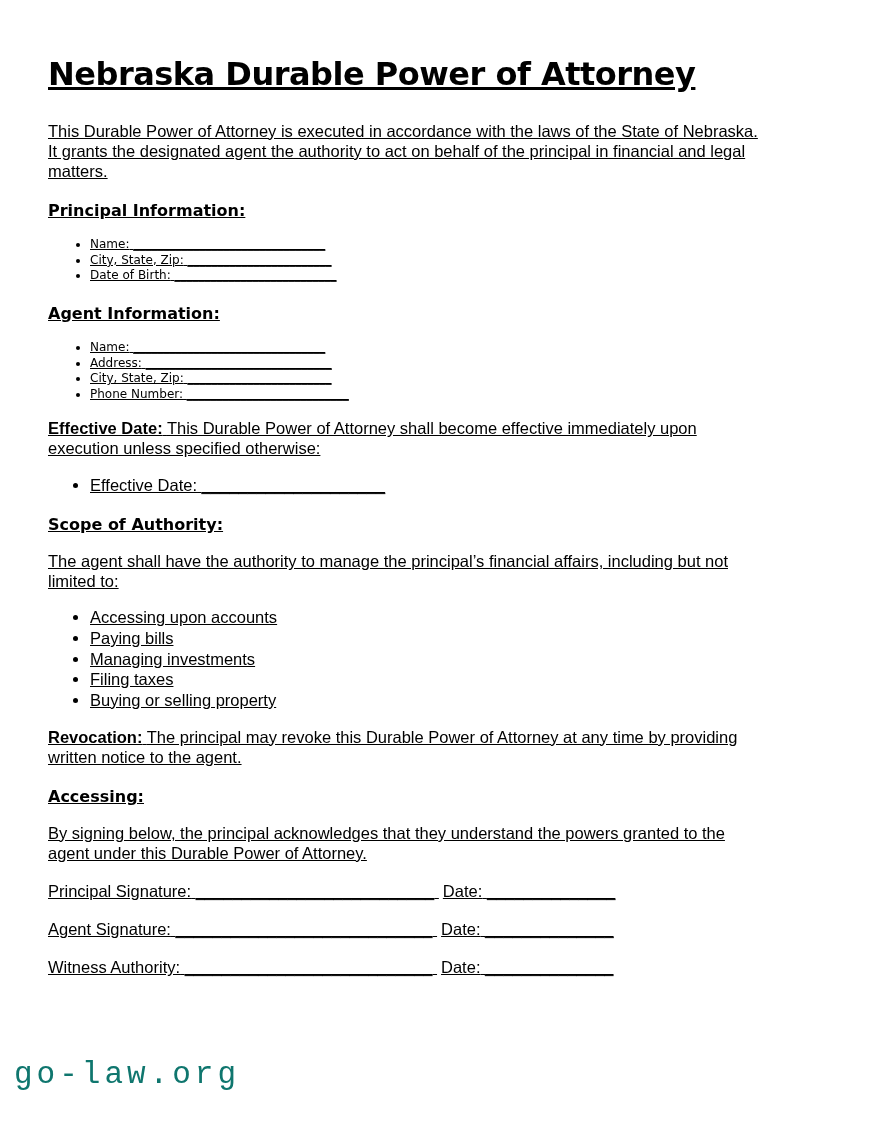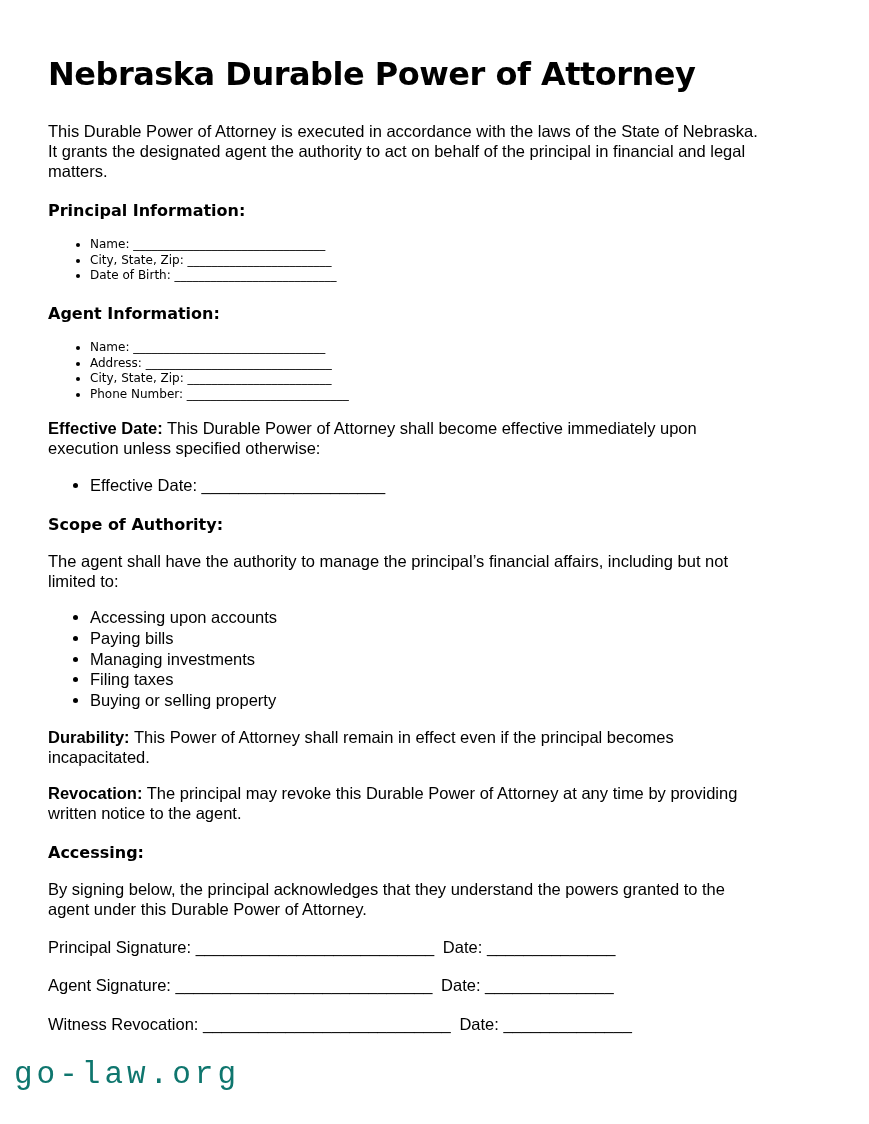--- a/index.html
+++ b/index.html
@@ -8,20 +8,21 @@
     position: relative;
     width: 869px;
     height: 1124px;
     overflow: hidden;
     background: #ffffff;
     color: #000000;
     padding: 56px 48px 0 48px;
     font-family: "Liberation Sans", sans-serif;
     font-size: 16.5px;
     line-height: 1.22;
+    text-decoration: underline;
   }
   h1.doc-title {
     font-family: "DejaVu Sans", sans-serif;
     font-size: 32px;
     line-height: 1.15;
     letter-spacing: -0.5px;
     margin: 0 0 28px 0;
     font-weight: bold;
   }
   p.body {
@@ -121,24 +122,20 @@
   <h2 class="sec">Scope of Authority:</h2>
   <p class="body">The agent shall have the authority to manage the principal’s financial affairs, including but not limited to:</p>
   <ul class="fields narrow">
     <li>Accessing upon accounts</li>
     <li>Paying bills</li>
     <li>Managing investments</li>
     <li>Filing taxes</li>
     <li>Buying or selling property</li>
   </ul>
 
-  <p class="body">
-    <strong>Durability:</strong>
-    <span>This Power of Attorney shall remain in effect even if the principal becomes incapacitated.</span>
-  </p>
 
   <p class="body">
     <strong>Revocation:</strong>
     <span>The principal may revoke this Durable Power of Attorney at any time by providing written notice to the agent.</span>
   </p>
 
   <h2 class="sec">Accessing:</h2>
   <p class="body">By signing below, the principal acknowledges that they understand the powers granted to the agent under this Durable Power of Attorney.</p>
 
   <p class="sig-row">
@@ -149,21 +146,21 @@
   </p>
 
   <p class="sig-row">
     <span>Agent Signature:</span>
     <span class="blank">____________________________</span>
     <span class="date-label">Date:</span>
     <span class="blank">______________</span>
   </p>
 
   <p class="sig-row">
-    <span>Witness Revocation:</span>
+    <span>Witness Authority:</span>
     <span class="blank">___________________________</span>
     <span class="date-label">Date:</span>
     <span class="blank">______________</span>
   </p>
 
   <div class="watermark">go-law.org</div>
 
 </div>
 
 </body></html>

